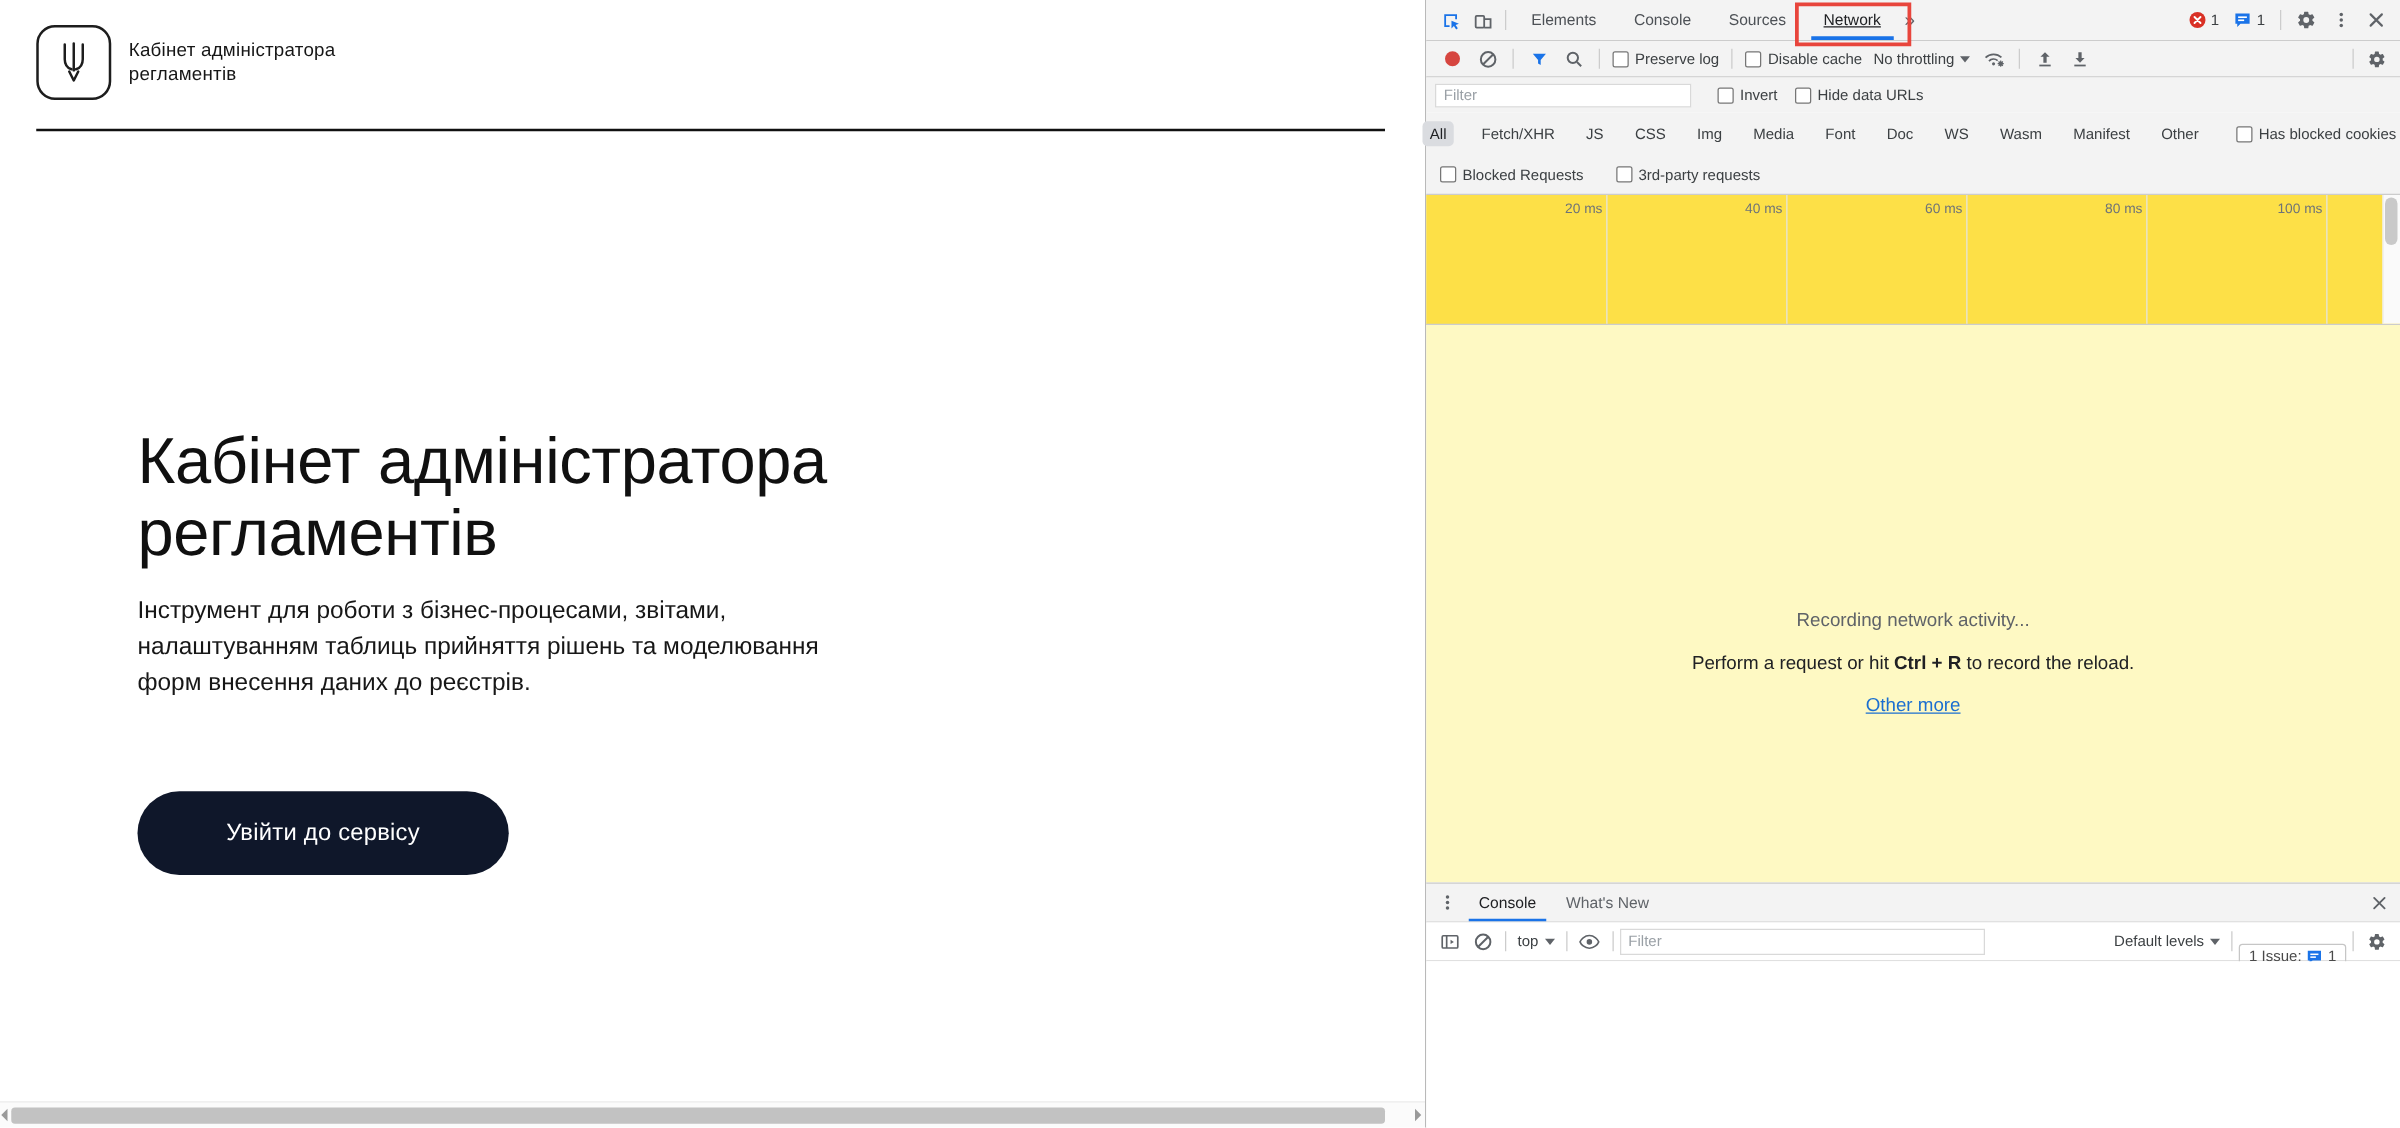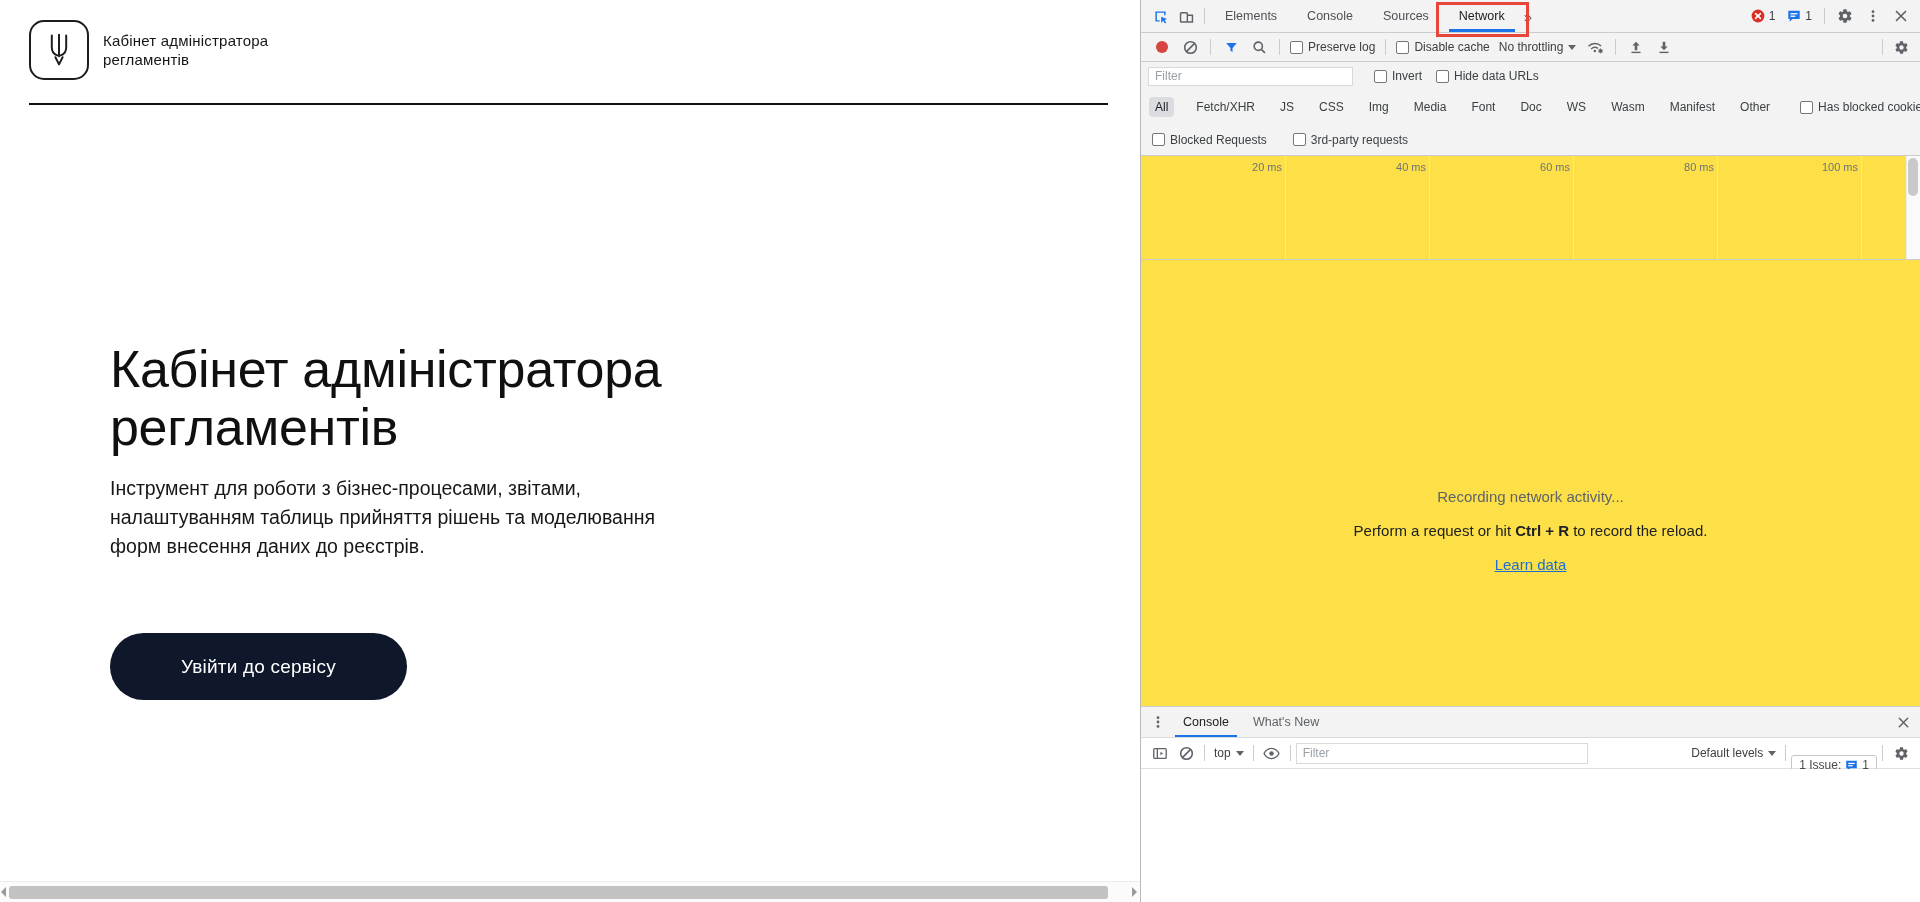--- a/index.html
+++ b/index.html
@@ -26,57 +26,57 @@
   .devtools{position:absolute;left:1140px;top:0;width:780px;height:902px;background:#fff;border-left:1px solid #b9b9b9;
     display:flex;flex-direction:column;font-size:12px;color:#3c4043;}
   .bar{background:var(--toolbar-bg,#f3f3f3);border-bottom:1px solid #ccc;display:flex;align-items:center;flex:none;}
   .icon-btn{min-width:26px;height:24px;display:flex;align-items:center;justify-content:center;color:#5f6368;cursor:pointer;flex:none;}
   .vdiv{width:1px;height:16px;background:#ccc;margin:0 5px;flex:none;}
   .caret{width:0;height:0;border:4px solid transparent;border-top:5px solid #5f6368;margin-left:5px;transform:translateY(2px);}
 
   
   .dt-topbar{height:33px;padding-left:6px;}
   .dt-tab{height:100%;display:flex;align-items:center;padding:0 15px;color:#4d5156;font-size:12.5px;cursor:pointer;position:relative;}
-  .dt-tab.selected{color:#202124;}
+  .dt-tab.selected{color:#202124;text-decoration:underline;}
   .dt-tab.selected::after{content:"";position:absolute;left:5px;right:5px;bottom:0;height:3px;background:var(--accent-blue,#1a73e8);}
   .annotated::before{content:"";position:absolute;left:-8px;right:-9px;top:2px;bottom:-5px;border:3px solid var(--annotation-red,#e8453c);z-index:5;pointer-events:none;}
   .more-tabs{font-size:15px;color:#5f6368;padding:0 4px;cursor:pointer;}
   .top-right{margin-left:auto;display:flex;align-items:center;gap:2px;padding-right:6px;}
   .badge{display:flex;align-items:center;gap:4px;padding:0 5px;cursor:pointer;color:#3c4043;}
 
   
   .dt-nettools{height:29px;padding-left:8px;gap:2px;justify-content:space-between;}
   .rec-dot{width:12px;height:12px;border-radius:50%;background:var(--record-red,#d6453f);}
   .label-cb{display:flex;align-items:center;gap:5px;color:#3c4043;cursor:pointer;padding:0 3px;white-space:nowrap;}
   .cb{width:13px;height:13px;border:1px solid #767676;border-radius:2px;background:#fff;flex:none;}
   .throttle{display:flex;align-items:center;color:#3c4043;padding:0 4px;cursor:pointer;white-space:nowrap;}
 
   
   .dt-filterrow{height:28px;padding-left:7px;gap:8px;border-bottom:none;}
   .filter-input{width:205px;height:19px;border:1px solid #d9d9d9;background:#fff;font-family:inherit;font-size:12px;padding:0 6px;color:#333;outline:none;}
   .filter-input::placeholder{color:#9aa0a6;}
 
   
-  .dt-chiprow{height:34px;padding-left:8px;gap:0;border-bottom:none;}
+  .dt-chiprow{height:34px;padding-left:8px;gap:0;border-bottom:none;justify-content:flex-end;}
   .chip{padding:3px 6px;border-radius:4px;color:#3c4043;cursor:pointer;white-space:nowrap;margin-right:13px;}
   .chip.selected{background:#dadce0;color:#202124;margin-right:6px;}
   .chip-div{width:1px;height:16px;background:#ccc;margin:0 10px 0 0;}
 
   
   .dt-blockedrow{height:32px;padding-left:8px;gap:20px;border-bottom:1px solid #ccc;}
 
   
   .waterfall{position:relative;height:104px;background:#fde047;border-bottom:1px solid #ccc;flex:none;}
   .gridline{position:absolute;top:0;bottom:0;width:1px;background:#e4e4e4;}
   .tick{position:absolute;top:5px;width:140px;text-align:right;font-size:11px;color:#6e7378;}
   .wf-gutter{position:absolute;right:0;top:0;bottom:0;width:14px;background:#fafafa;border-left:1px solid #ededed;}
   .wf-thumb{position:absolute;right:2px;top:2px;width:10px;height:38px;background:#c9c9c9;border-radius:5px;}
 
   
-  .empty{flex:1 1 auto;background:#fde047;text-align:center;padding-top:228px;font-size:15px;color:#202124;}
+  .empty{flex:1 1 auto;background:#fef9c3;text-align:center;padding-top:228px;font-size:15px;color:#202124;}
   .empty .muted{color:#5f6368;}
   .empty .row{margin-bottom:17px;}
   .empty a{color:var(--link-blue,#1a73e8);text-decoration:underline;cursor:pointer;}
   .empty b{font-weight:700;}
 
   
   .drawer-tabs{height:32px;border-top:1px solid #ccc;border-bottom:1px solid #dcdcdc;padding-left:4px;}
   .drawer-tab{height:100%;display:flex;align-items:center;padding:0 12px;color:#5f6368;font-size:12.5px;cursor:pointer;position:relative;}
   .drawer-tab.selected{color:#202124;}
   .drawer-tab.selected::after{content:"";position:absolute;left:4px;right:4px;bottom:0;height:2.5px;background:var(--accent-blue,#1a73e8);}
@@ -314,21 +314,21 @@
     <div class="wf-gutter">
       <div class="wf-thumb"></div>
     </div>
   </div>
 
   <div class="empty">
     <div class="row muted">Recording network activity...</div>
     <div class="row">
       <span>Perform a request or hit </span><b>Ctrl + R</b><span> to record the reload.</span>
     </div>
-    <a>Learn data</a>
+    <a>Other more</a>
   </div>
 
   <div class="bar drawer-tabs">
     <span class="icon-btn">
       <svg width="14" height="16" viewBox="0 0 16 16" fill="currentColor">
         <circle cx="8" cy="3" r="1.6"></circle>
           <circle cx="8" cy="8" r="1.6"></circle>
           <circle cx="8" cy="13" r="1.6"></circle>
       </svg>
     </span>

